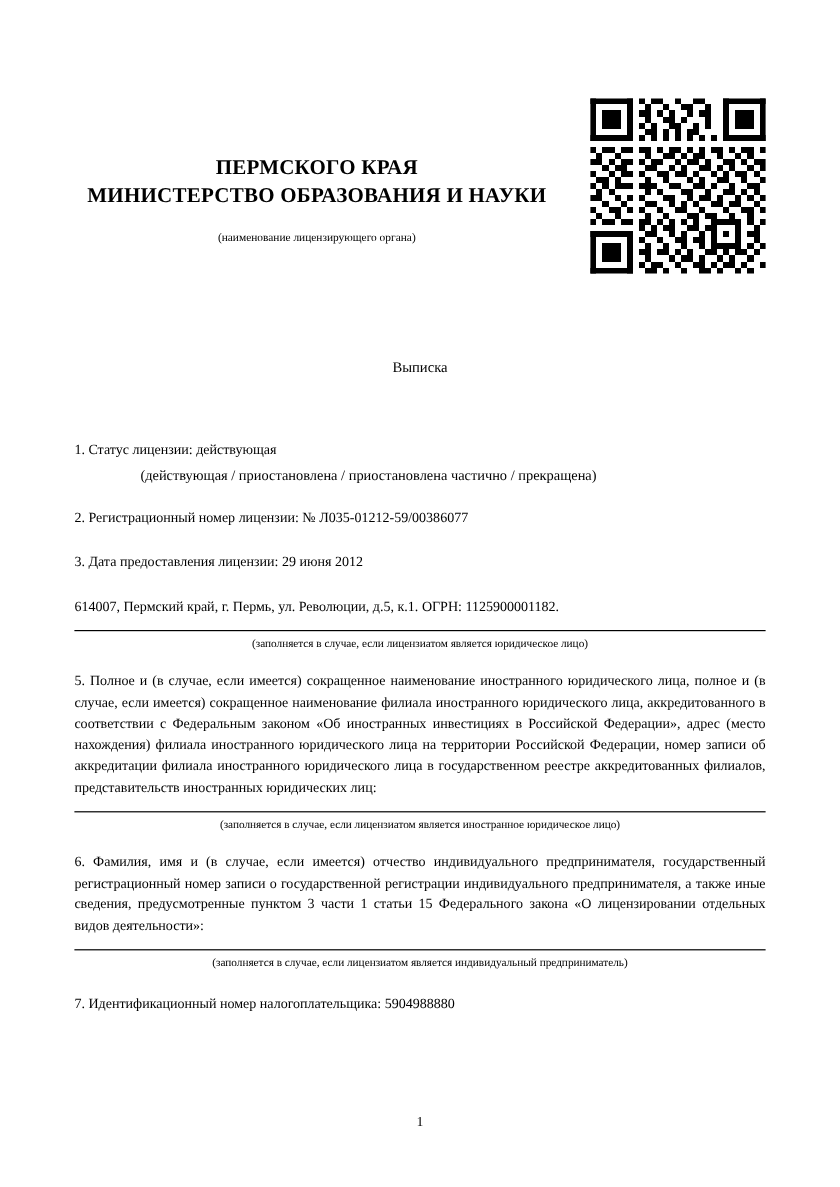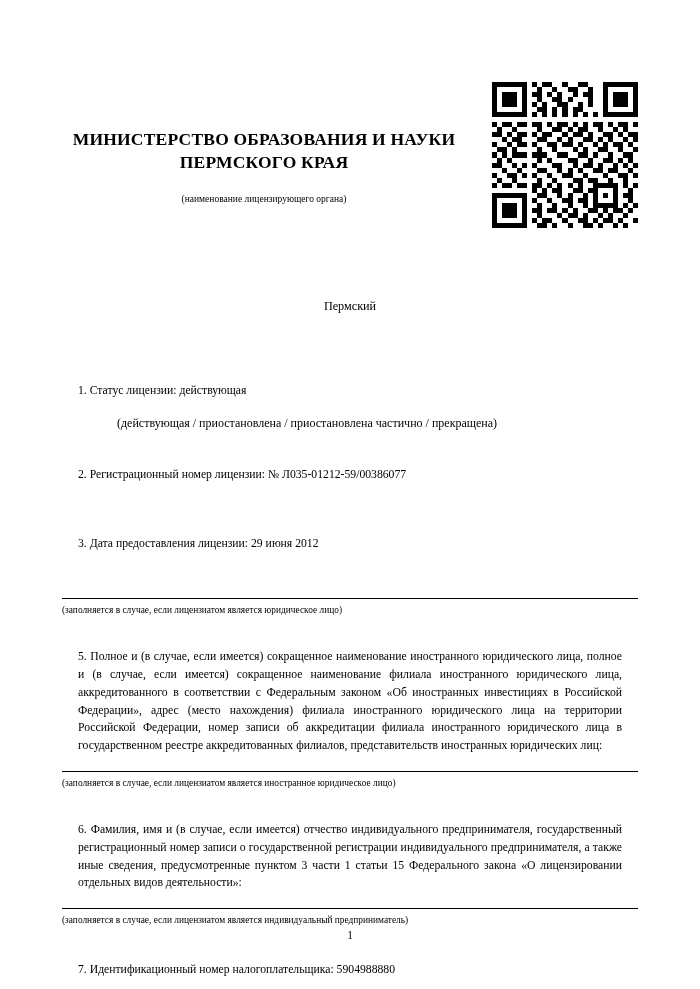--- a/index.html
+++ b/index.html
@@ -67,27 +67,27 @@
   .body {
     position: absolute;
     top: 366px;
     left: 62px;
     width: 576px;
   }
   .item {
     font-size: 11.7px;
     line-height: 1.52;
     text-align: justify;
-    margin: 16px;
+    margin: 0;
   }
   .gap-1 { height: 16px; }
   .gap-2 { height: 19px; }
   .note {
     font-size: 9.4px;
-    text-align: left;
+    text-align: center;
     line-height: 1.3;
     margin: 5px 0 0 0;
   }
   .note-indent {
     font-size: 12px;
     line-height: 1.3;
     margin: 5px 0 0 0;
     padding-left: 55px;
     font-family: Liberation Serif, serif;
   }
@@ -365,41 +365,42 @@
         <rect x="15" y="28" width="1" height="1"></rect>
           <rect x="18" y="28" width="2" height="1"></rect>
         <rect x="21" y="28" width="1" height="1"></rect>
           <rect x="24" y="28" width="1" height="1"></rect>
         <rect x="26" y="28" width="1" height="1"></rect>
       </g>
     </svg>
   </div>
 
   <div class="header">
+    <div class="org-title">ПЕРМСКОГО КРАЯ</div>
     <div class="org-title">МИНИСТЕРСТВО ОБРАЗОВАНИЯ И НАУКИ</div>
-    <div class="org-title">ПЕРМСКОГО КРАЯ</div>
     <div class="org-sub">(наименование лицензирующего органа)</div>
   </div>
 
   <div class="doc-title">
-    <div>Пермский</div>
+    <div>Выписка</div>
   </div>
 
   <div class="body">
 
     <p class="item">1. Статус лицензии: действующая</p>
     <p class="note-indent">(действующая / приостановлена / приостановлена частично / прекращена)</p>
 
     <div class="gap-2"></div>
     <p class="item">2. Регистрационный номер лицензии: № Л035-01212-59/00386077</p>
 
     <div class="gap-2"></div>
     <p class="item">3. Дата предоставления лицензии: 29 июня 2012</p>
 
     <div class="gap-2"></div>
+    <p class="item last-line">614007, Пермский край, г. Пермь, ул. Революции, д.5, к.1. ОГРН: 1125900001182.</p>
     <hr class="rule">
     <p class="note">(заполняется в случае, если лицензиатом является юридическое лицо)</p>
 
     <div class="gap-1"></div>
     <p class="item justify-block">5. Полное и (в случае, если имеется) сокращенное наименование иностранного юридического лица, полное и (в случае, если имеется) сокращенное наименование филиала иностранного юридического лица, аккредитованного в соответствии с Федеральным законом «Об иностранных инвестициях в Российской Федерации», адрес (место нахождения) филиала иностранного юридического лица на территории Российской Федерации, номер записи об аккредитации филиала иностранного юридического лица в государственном реестре аккредитованных филиалов, представительств иностранных юридических лиц:</p>
     <hr class="rule">
     <p class="note">(заполняется в случае, если лицензиатом является иностранное юридическое лицо)</p>
 
     <div class="gap-1"></div>
     <p class="item justify-block">6. Фамилия, имя и (в случае, если имеется) отчество индивидуального предпринимателя, государственный регистрационный номер записи о государственной регистрации индивидуального предпринимателя, а также иные сведения, предусмотренные пунктом 3 части 1 статьи 15 Федерального закона «О лицензировании отдельных видов деятельности»:</p>

